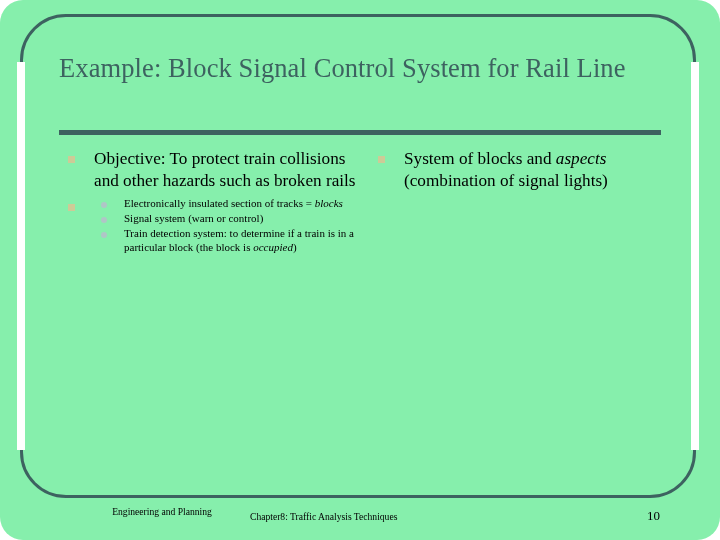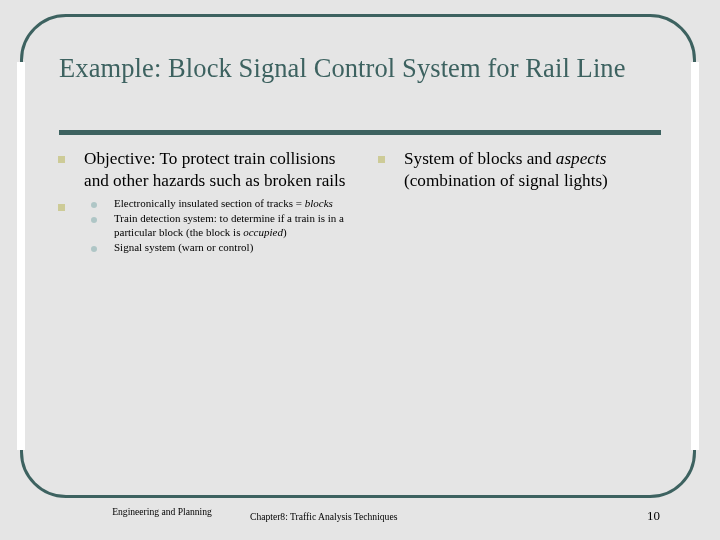--- a/index.html
+++ b/index.html
@@ -11,21 +11,22 @@
     width: 720px;
     height: 540px;
     overflow: hidden;
     font-family: "Liberation Serif", "DejaVu Serif", serif;
   }
 
   #slide {
     position: relative;
     width: 720px;
     height: 540px;
-    background: #e5e5e5;
+    background: #86efac;
+    border-radius: 23px;
   }
 
   
   #frame {
     position: absolute;
     left: 20px;
     top: 14px;
     width: 676px;
     height: 484px;
     border: 3px solid #3d6260;
@@ -71,21 +72,21 @@
     position: absolute;
     left: 0;
     top: 148px;
     width: 720px;
     height: 330px;
   }
   .col {
     position: absolute;
     top: 0;
   }
-  #col-left  { left: 52px;  width: 300px; }
+  #col-left  { left: 62px;  width: 300px; }
   #col-right { left: 372px; width: 290px; }
 
   ul.lvl1 {
     list-style: none;
     margin: 0;
     padding: 0;
   }
   ul.lvl1 > li {
     position: relative;
     padding-left: 32px;
@@ -187,25 +188,25 @@
         <li>
           <span class="bullet1"></span>
 
           <ul class="lvl2">
             <li>
               <span class="bullet2"></span>
               <span><span>Electronically insulated section of tracks = </span><span class="it">blocks</span></span>
             </li>
             <li>
               <span class="bullet2"></span>
-              <span><span>Train detection system: to determine if a train is in a particular block (the block is </span><span class="it">occupied</span><span>)</span></span>
+              <span>Signal system (warn or control)</span>
             </li>
             <li>
               <span class="bullet2"></span>
-              <span>Signal system (warn or control)</span>
+              <span><span>Train detection system: to determine if a train is in a particular block (the block is </span><span class="it">occupied</span><span>)</span></span>
             </li>
           </ul>
         </li>
 
       </ul>
     </div>
 
     <div class="col" id="col-right">
       <ul class="lvl1">
         <li>

